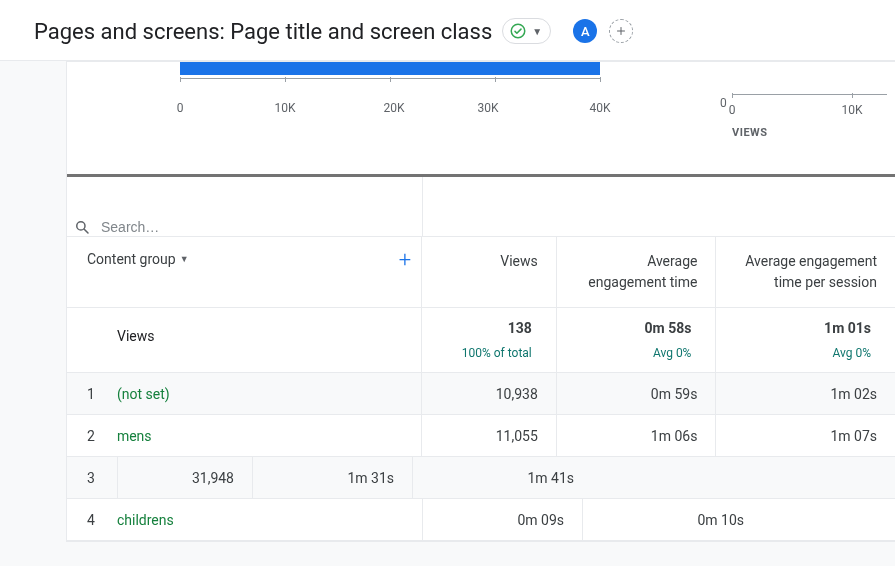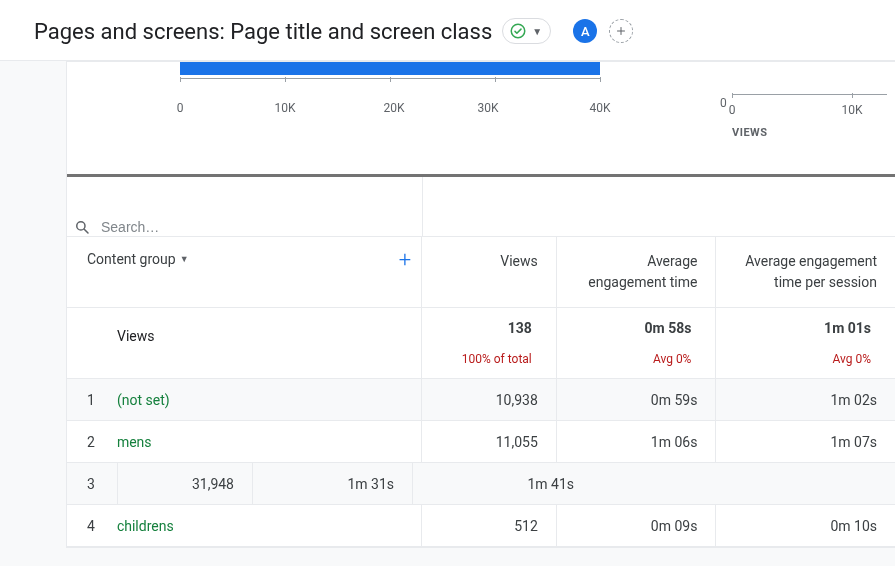--- a/index.html
+++ b/index.html
@@ -151,21 +151,21 @@
   .totals-label {
     width: 355px; padding: 20px 0 20px 50px;
     font-size: 14px; color: #202124;
   }
   .totals-cell {
     border-left: 1px solid #e8eaed;
     padding: 12px 24px;
     text-align: right;
   }
   .totals-val { font-size: 14px; font-weight: 700; color:#3c4043;}
-  .totals-sub { font-size: 12px; color: #b91c1c; margin-top: 16px;}
+  .totals-sub { font-size: 12px; color: #0f766e; margin-top: 10px;}
 
   
   .data-row {
     display: flex; height: 42px;
     border-bottom: 1px solid #e8eaed;
   }
   .data-row:nth-child(odd) { background: #f8f9fa; }
   .row-idx { width: 50px; padding-left: 20px; display:flex; align-items:center; font-size:14px; color:#3c4043;}
   .row-dim { width: 305px; display:flex; align-items:center; font-size:14px; color:#15803d;}
   .row-cell { border-left:1px solid #e8eaed; display:flex; align-items:center; justify-content:flex-end; padding-right:18px; font-size:14px; color:#3c4043;}
@@ -280,20 +280,19 @@
       </div>
       <div class="data-row">
         <div class="row-idx">3</div>
         <div class="row-cell c-views">31,948</div>
         <div class="row-cell c-aet">1m 31s</div>
         <div class="row-cell c-aets">1m 41s</div>
       </div>
       <div class="data-row">
         <div class="row-idx">4</div>
         <div class="row-dim">childrens</div>
-        <div class="row-cell c-views">512</div>
         <div class="row-cell c-aet">0m 09s</div>
         <div class="row-cell c-aets">0m 10s</div>
       </div>
     </div>
 
   </div>
 </div>
 
 </body></html>

